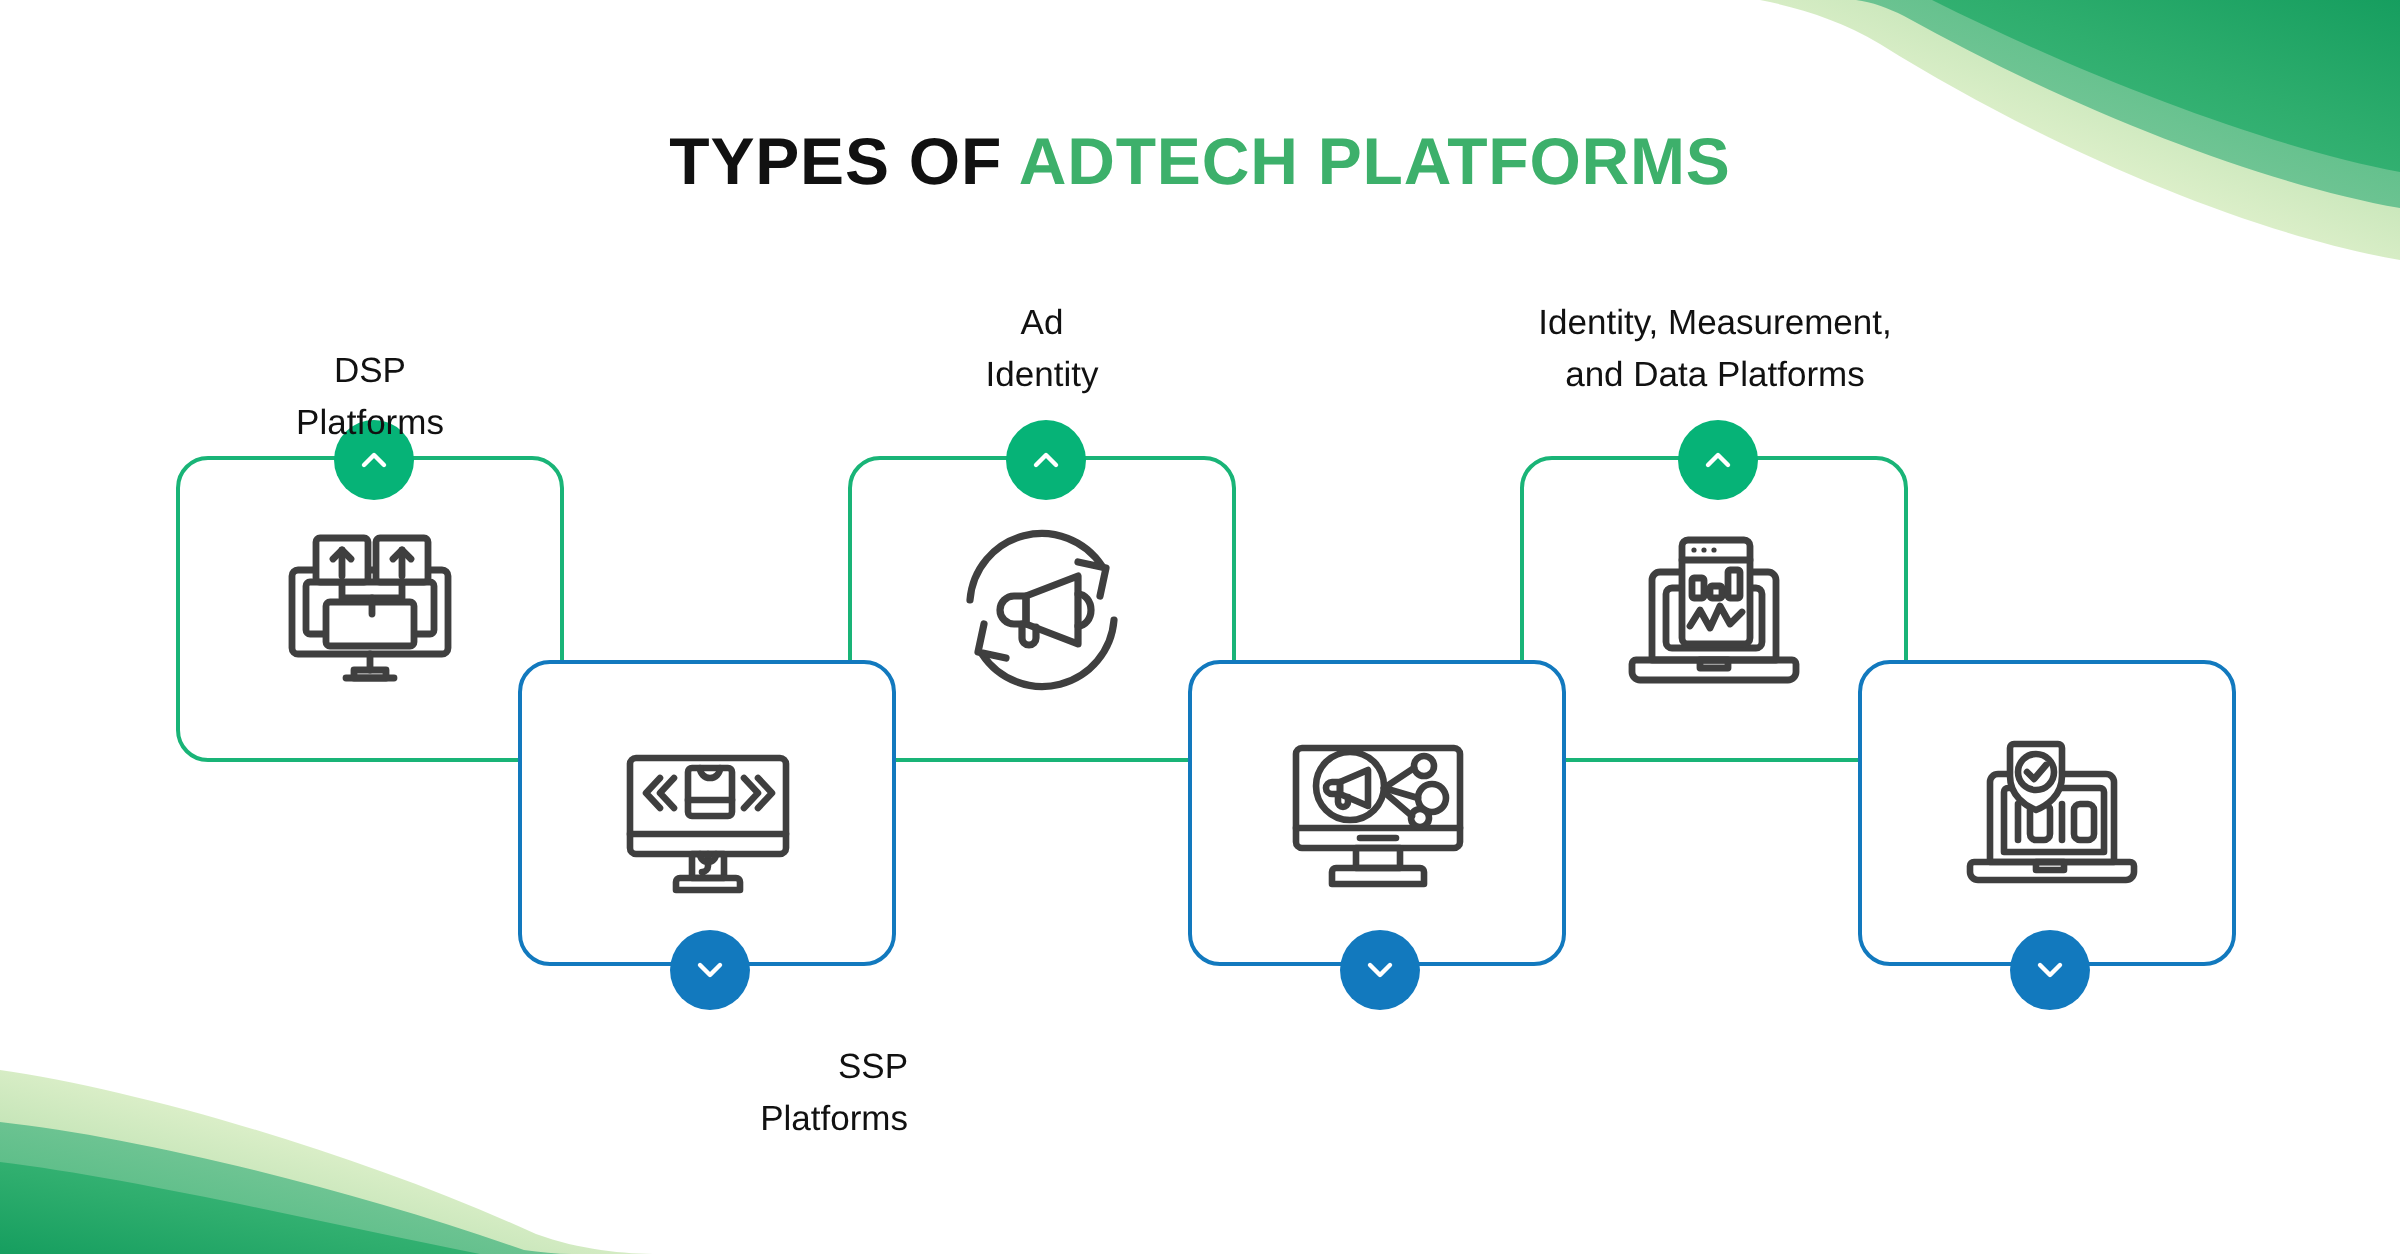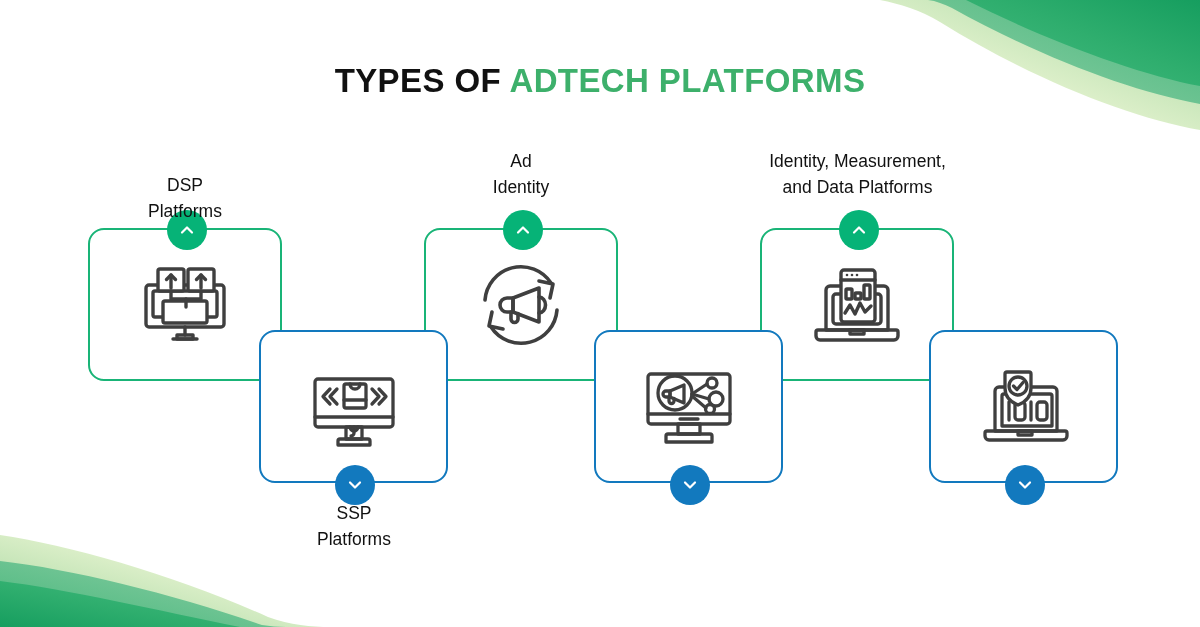--- a/index.html
+++ b/index.html
@@ -306,16 +306,16 @@
         <path d="M38.5 28 L42 31.5 L48 24.5"></path>
       </svg>
     </div>
     <div class="badge down" style="left:74px; top:133px;">
       <svg width="18" height="18" viewBox="0 0 18 18" fill="none" stroke="#ffffff" stroke-width="2.2" stroke-linecap="round" stroke-linejoin="round">
         <path d="M4 6.5 L9 11.5 L14 6.5"></path>
       </svg>
     </div>
   </div>
 
-  <div class="label bottom" style="left:254px; top:500px; width:200px;">SSP
+  <div class="label bottom" style="left:254px; top:520px; width:200px;text-align:right;">SSP
 Platforms</div>
 
 </div>
 
 </body></html>

